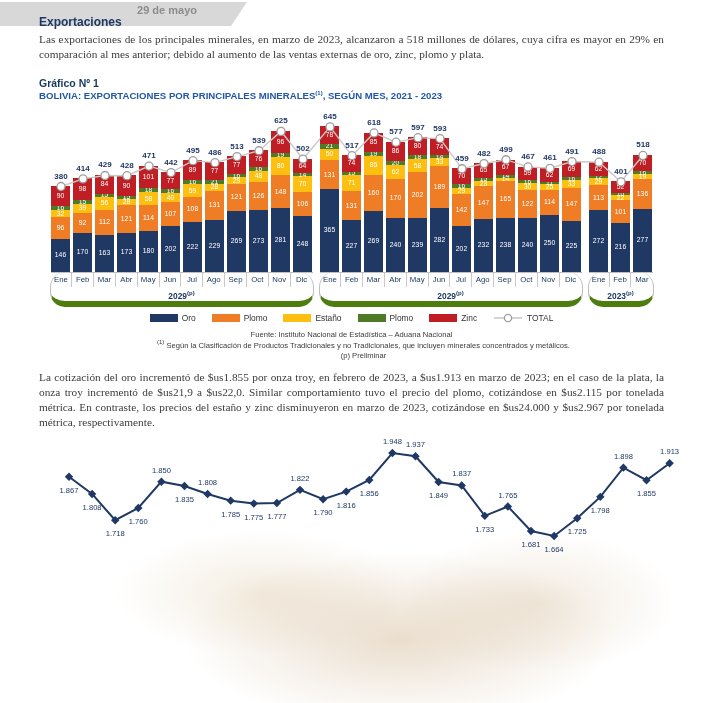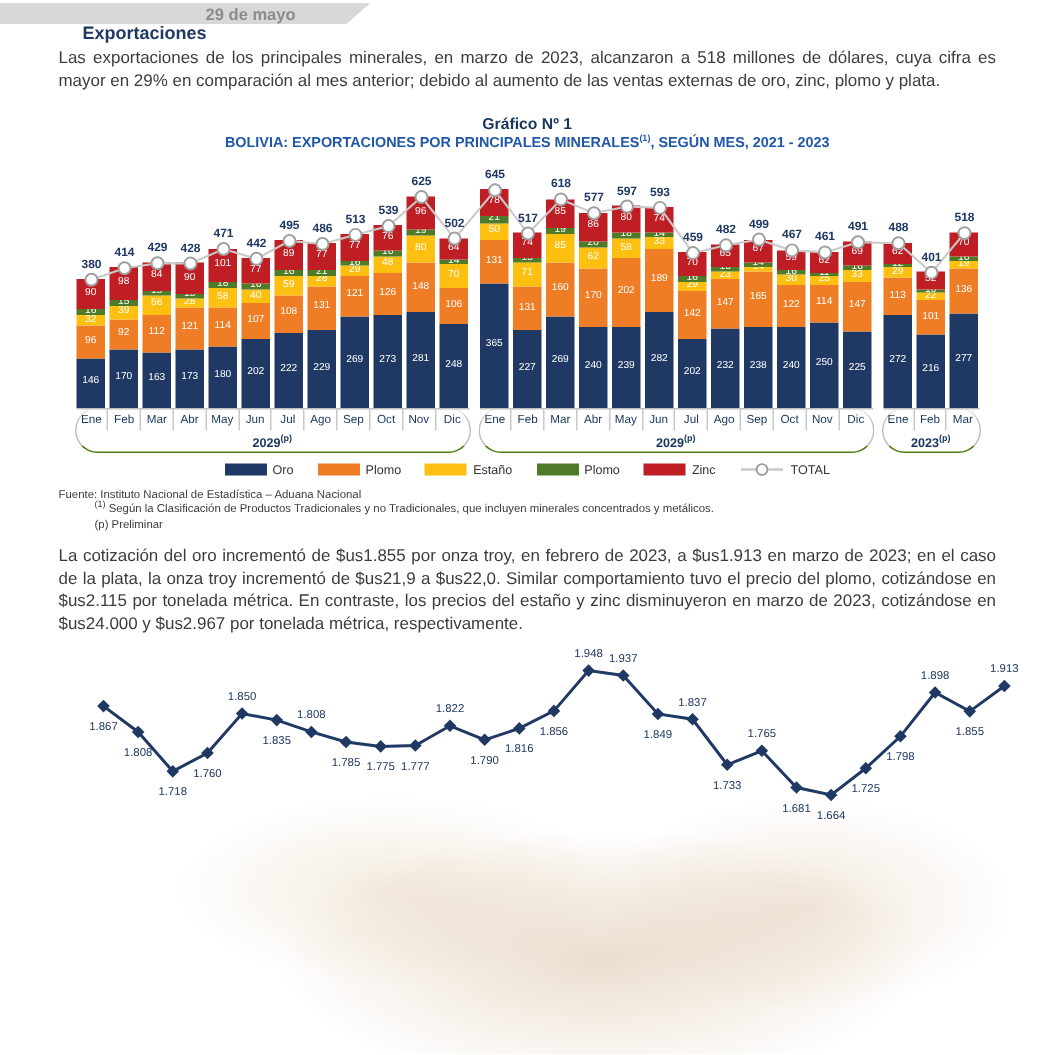--- a/index.html
+++ b/index.html
@@ -1,73 +1,73 @@
 <!DOCTYPE html>
 <html><head>
 <meta charset="utf-8">
 <style>
   * { box-sizing: border-box; }
   html,body { margin:0; padding:0; background:#ffffff; }
   body { font-family:"Liberation Sans", sans-serif; }
   .page { position:relative; width:703px; height:703px; background:#fff; overflow:hidden; }
 
   
-  .ribbon { position:absolute; top:2px; left:0; width:247px; height:14px;
+  .ribbon { position:absolute; top:2px; left:0; width:247px; height:24px;
             background:#d8d8d8;
             clip-path:polygon(0 0,100% 0,calc(100% - 16px) 100%,0 100%);
             font-size:11px; font-weight:bold; color:#8c8c8c;
             line-height:16px; text-align:right; padding-right:50px; }
 
   
   .watermark { position:absolute; left:70px; top:520px; width:600px; height:183px; z-index:0;
     background:
       radial-gradient(ellipse 300px 120px at 55% 65%, rgba(203,172,131,0.40), rgba(203,172,131,0) 72%),
       radial-gradient(ellipse 210px 90px at 32% 40%, rgba(216,192,152,0.30), rgba(216,192,152,0) 70%),
       radial-gradient(ellipse 200px 100px at 78% 45%, rgba(208,178,138,0.28), rgba(208,178,138,0) 70%);
   }
 
   .col { position:relative; z-index:1; padding:0 39px; }
 
   .title { margin-top:32px; text-align:center; font-size:24px; font-weight:bold; line-height:1.23; }
   .navy { color:#1f3864; }
   .red  { color:#c00000; }
 
-  .sec-head { margin:15px 0 3px 16px; font-size:12px; font-weight:bold; color:#1f3864; }
-  .para { margin:0; font-size:11.3px; color:#3c3c3c; line-height:1.34; text-align:justify; }
-
-  .chart-head { text-align:center; margin-top:15px; line-height:1.25; }
+  .sec-head { margin:15px 0 3px 0; font-size:12px; font-weight:bold; color:#1f3864; }
+  .para { margin:0; font-size:11.3px; color:#3c3c3c; line-height:1.34; text-align:justify;font-family:Liberation Serif, serif; }
+
+  .chart-head { margin-top:15px; line-height:1.25; }
   .chart-head .g-title { font-size:10.5px; font-weight:bold; color:#17365d; }
   .chart-head .g-sub   { font-size:9.6px; font-weight:bold; color:#2057a7; }
   .chart-head .g-unit  { font-size:9.6px; color:#2057a7; }
   sup { font-size:6px; }
 
   
   .c1 { width:604px; margin:3px auto 0 auto; position:relative; }
   .c1-plot { position:relative; width:604px; height:166px; }
   .c1-bars { position:absolute; left:0; bottom:0; display:flex; align-items:flex-end; height:166px; }
   .slot { width:22px; display:flex; justify-content:center; align-items:flex-end; }
   .bar { width:19px; display:flex; flex-direction:column-reverse; }
   .seg { position:relative; width:100%; }
   .seg span { position:absolute; top:50%; left:-2px; right:-2px; transform:translateY(-50%);
               text-align:center; font-size:6.8px; color:#fff; line-height:6.8px; pointer-events:none; }
   .c1-svg { position:absolute; left:0; top:0; }
 
   .axis { display:flex; width:604px; }
-  .axgrp { border-left:1px solid #bfbfbf; border-right:1px solid #bfbfbf; border-bottom:1px solid #4d7c0f;border-radius:15px; }
+  .axgrp { border-left:1px solid #bfbfbf; border-right:1px solid #bfbfbf; border-bottom:6px solid #4d7c0f;border-radius:15px; }
   .mrow { display:flex; border-top:1px solid #bfbfbf; }
   .mcell { width:22px; height:14px; font-size:7.8px; color:#17365d; text-align:center; line-height:14px;
            border-right:1px solid #c9c9c9; }
   .mcell:last-child { border-right:none; }
   .yrow { text-align:center; font-size:8.4px; font-weight:bold; color:#17365d; height:14px; line-height:13px; }
 
   .legend { display:flex; justify-content:center; align-items:center; gap:16px; margin-top:6px; }
   .leg-item { display:flex; align-items:center; gap:4px; font-size:8.4px; color:#333;text-align:center; }
   .leg-sw { width:28px; height:8px; display:inline-block; }
 
-  .footnotes { margin-top:7px; font-size:7.6px; color:#3a3a3a; line-height:1.3; }
+  .footnotes { margin-top:7px; font-size:7.6px; color:#3a3a3a; line-height:1.3;text-align:center; }
   .footnotes .ind { margin-left:24px; }
 
   
   .c2 { position:relative; width:660px; margin:2px auto 0 auto; height:152px; }
   .c2 svg { position:absolute; left:0; top:0; }
 </style>
 </head>
 <body>
 
 <div class="page">

